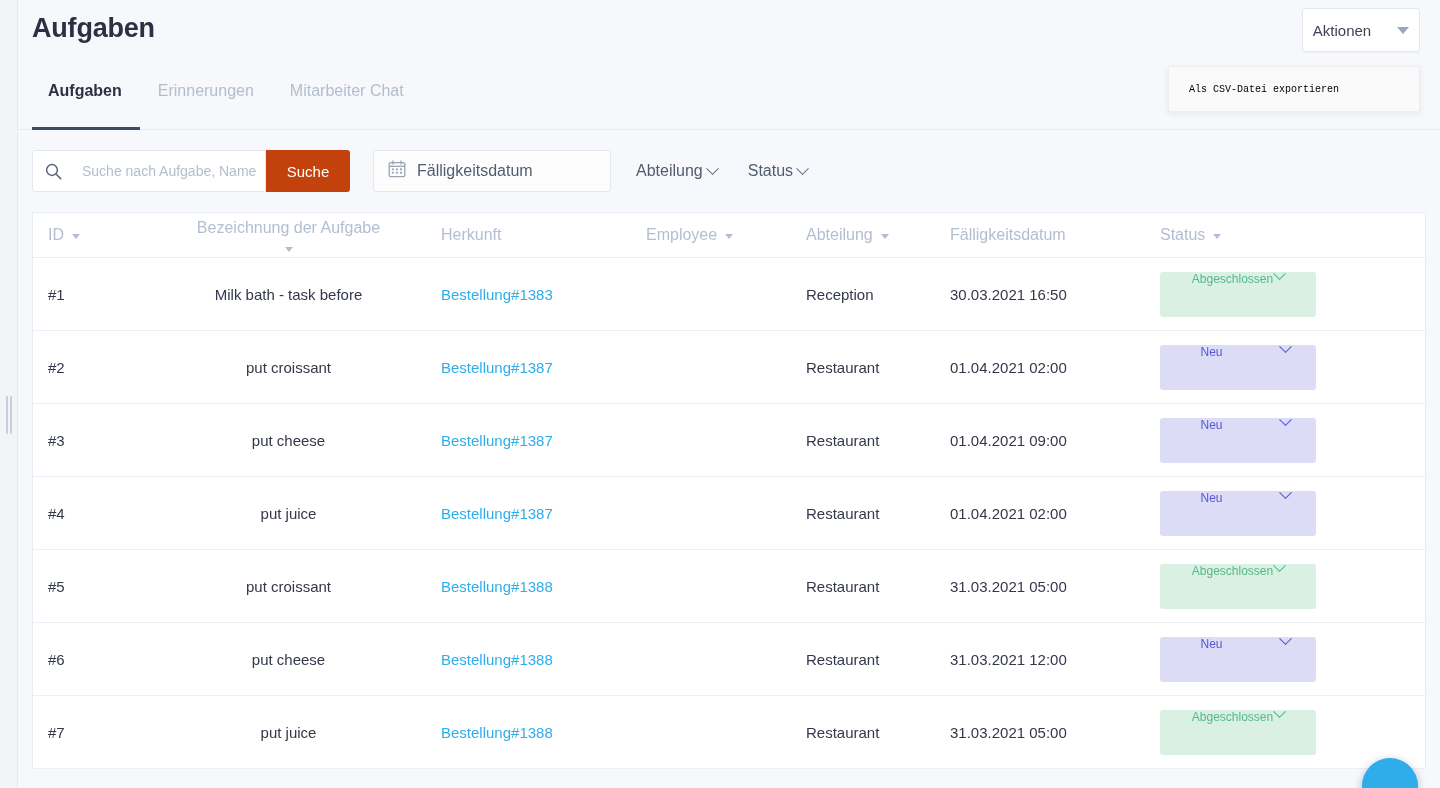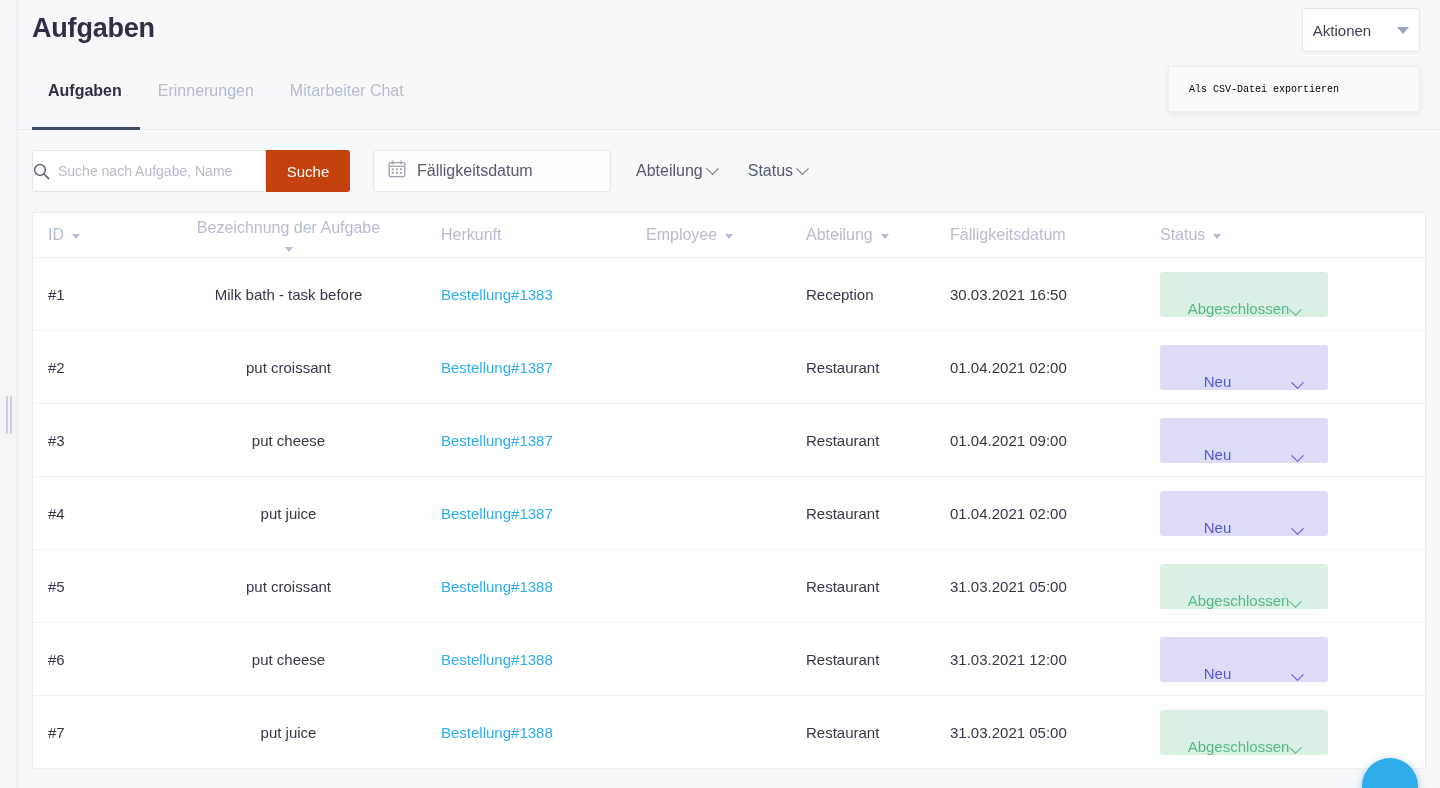--- a/index.html
+++ b/index.html
@@ -167,21 +167,22 @@
     align-items: stretch;
   }
   .search-input-box {
     width: 234px;
     height: 42px;
     background: #ffffff;
     border: 1px solid #e3e7ef;
     border-radius: 3px 0 0 3px;
     display: flex;
     align-items: center;
-    gap: 8px;
+    padding-left: 12px;
+    gap: 20px;
   }
   .search-icon svg { display: block; }
   .search-input {
     border: none;
     outline: none;
     font-family: "Liberation Sans", sans-serif;
     font-size: 14px;
     color: #3b4252;
     background: transparent;
     width: 182px;
@@ -286,26 +287,26 @@
 
   .link {
     color: #2eadea;
     text-decoration: none;
     cursor: pointer;
   }
 
   
   .pill {
     height: 45px;
-    width: 168px;
+    width: 156px;
     border-radius: 3px;
     display: flex;
-    align-items: flex-end;
+    align-items: flex-start;
     justify-content: center;
-    font-size: 15px;
+    font-size: 12px;
     cursor: pointer;
     user-select: none;
   }
   .pill.done {
     background: #d9f0e3;
     color: #53b98c;
     gap: 2px;
   }
   .pill.new {
     background: #dcdcf6;

